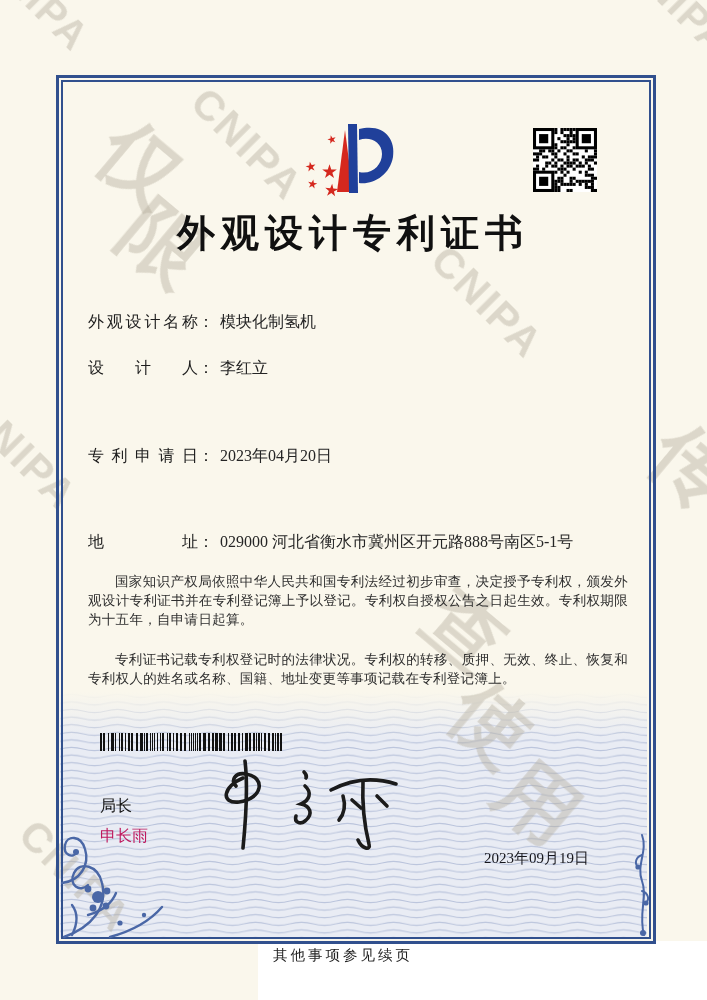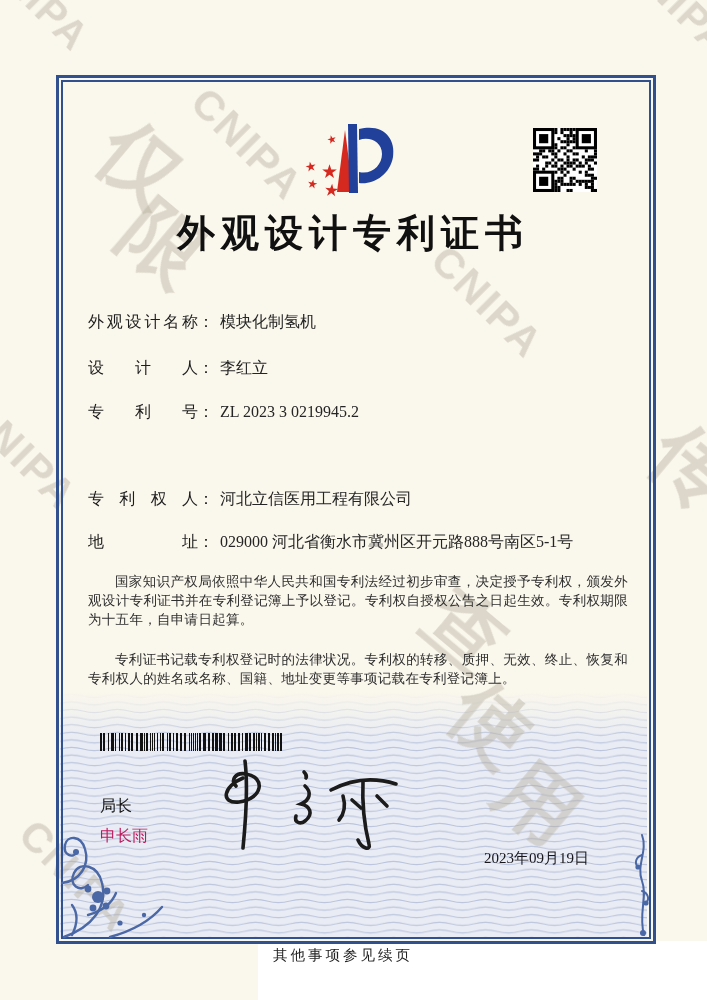--- a/index.html
+++ b/index.html
@@ -280,25 +280,22 @@
         </svg></div>
 
     <div class="title">外观设计专利证书</div>
 
     <div class="row" style="top:294px">
       <span class="flabel">外观设计名称</span><span class="colon">：</span><span class="fvalue">模块化制氢机</span>
     </div>
     <div class="row" style="top:340px">
       <span class="flabel">设计人</span><span class="colon">：</span><span class="fvalue">李红立</span>
     </div>
-    <div class="row" style="top:384px">
-      <span class="flabel">专利号</span><span class="colon">：</span><span class="fvalue">ZL 2023 3 0219945.2</span>
-    </div>
-    <div class="row" style="top:471px">
-      <span class="flabel">专利权人</span><span class="colon">：</span><span class="fvalue">河北立信医用工程有限公司</span>
+    <div class="row" style="top:428px">
+      <span class="flabel">专利申请日</span><span class="colon">：</span><span class="fvalue">2023年04月20日</span>
     </div>
     <div class="row" style="top:514px">
       <span class="flabel">地址</span><span class="colon">：</span><span class="fvalue">029000 河北省衡水市冀州区开元路888号南区5-1号</span>
     </div>
 
     <div class="body-par" style="top:572px">国家知识产权局依照中华人民共和国专利法经过初步审查，决定授予专利权，颁发外观设计专利证书并在专利登记簿上予以登记。专利权自授权公告之日起生效。专利权期限为十五年，自申请日起算。</div>
     <div class="body-par" style="top:650px">专利证书记载专利权登记时的法律状况。专利权的转移、质押、无效、终止、恢复和专利权人的姓名或名称、国籍、地址变更等事项记载在专利登记簿上。</div>
 
     <div class="barcode" id="barcode"><svg width="183" height="18" viewBox="0 0 183 18">
           <rect x="0" y="0" width="2" height="18" fill="#111"></rect>

